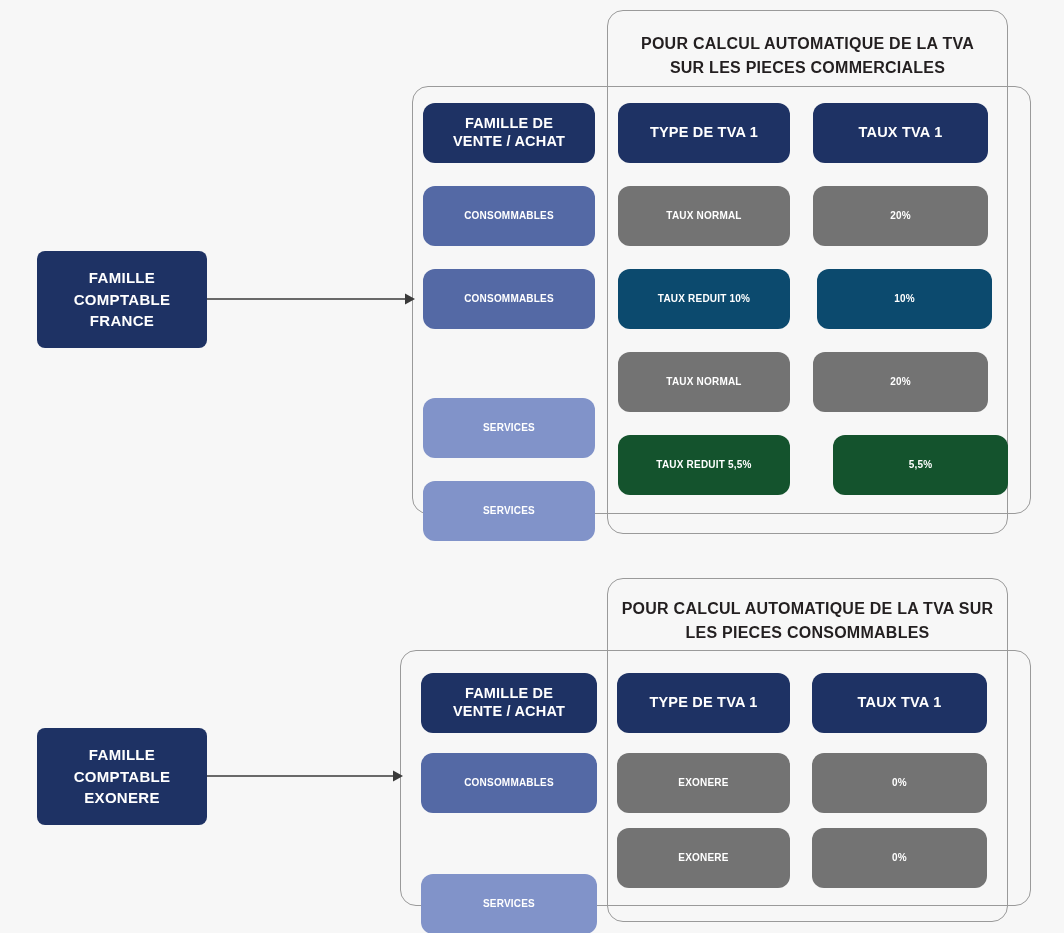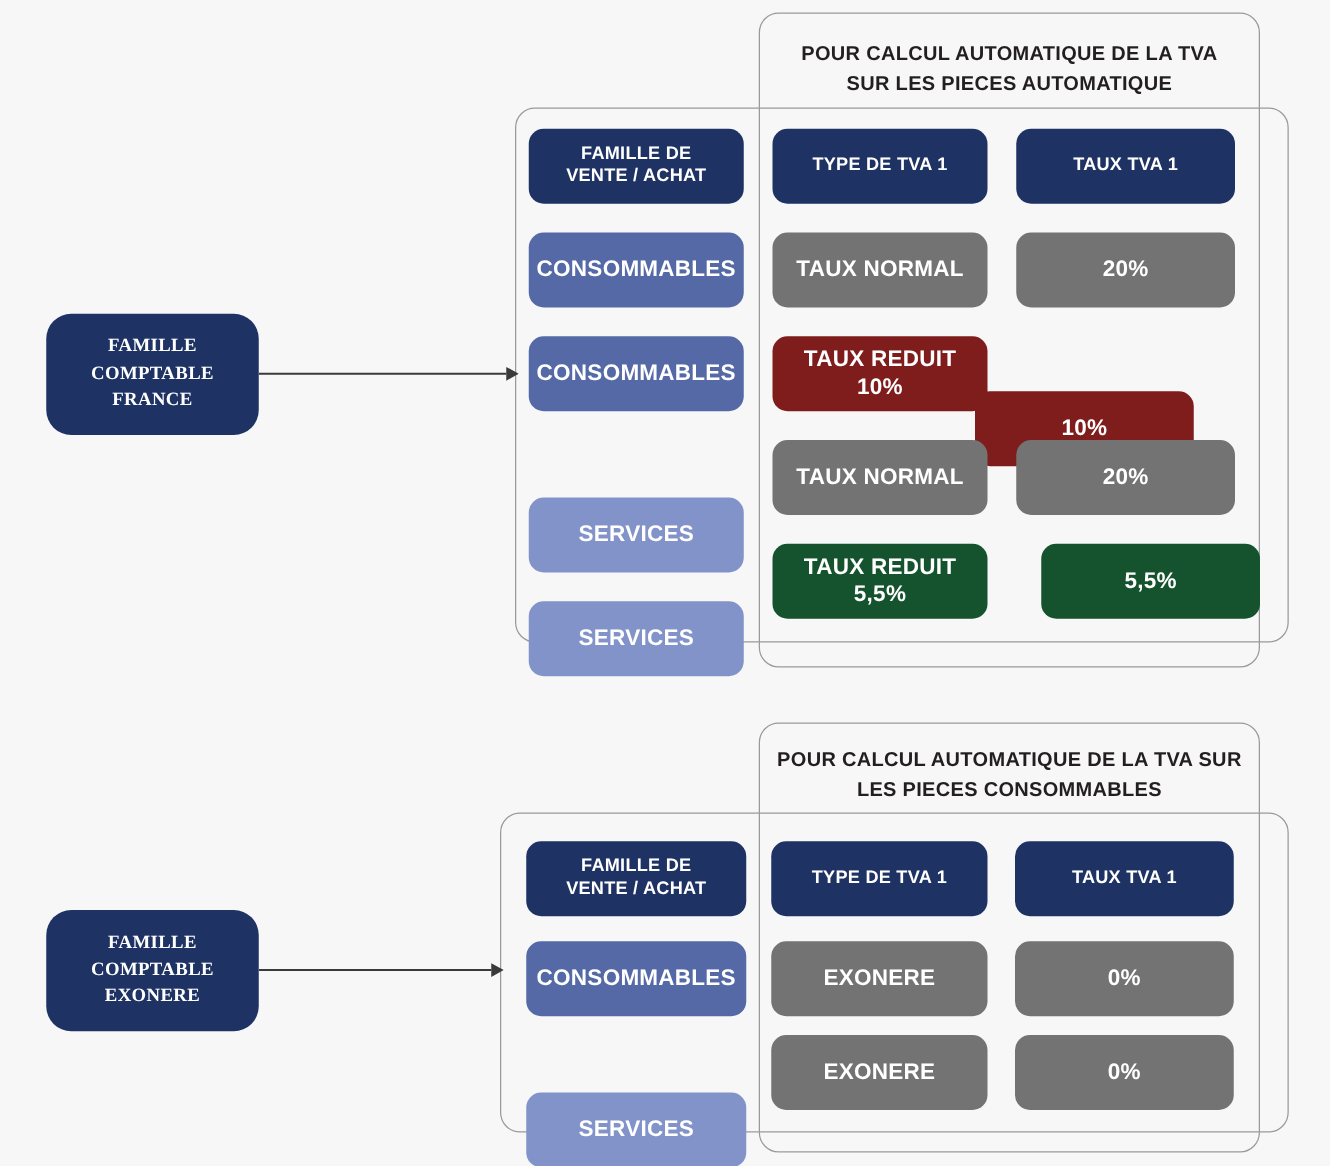--- a/index.html
+++ b/index.html
@@ -42,39 +42,38 @@
     font-weight: bold;
     letter-spacing: .2px;
     line-height: 1.22;
     padding: 0 6px;
   }
 
   .nav-navy   { background: #1E3264; }
   .nav-mid    { background: #5469A5; }
   .nav-light  { background: #8193C9; margin-top: 46px; }
   .red-full   { background: #737373; text-align: right; }
-  .red-mid    { background: #7f1d1d; }
+  .red-mid    { background: #0c4a6e; }
   .red-light  { background: #14532d; }
 
   
   .source-box {
     position: absolute;
     background: #1E3264;
-    border-radius: 20px;
+    border-radius: 8px;
     color: #FFFFFF;
     font-weight: bold;
     font-size: 15px;
     line-height: 1.45;
     letter-spacing: .3px;
     display: flex;
     align-items: center;
     justify-content: center;
     text-align: center;
     box-sizing: border-box;
-    font-family: Liberation Serif, serif;
   }
 
   
   .section-title {
     position: absolute;
     color: #231F20;
     font-weight: bold;
     font-size: 16px;
     line-height: 1.5;
     letter-spacing: .25px;
@@ -83,34 +82,34 @@
   }
 
   
   .arrow {
     position: absolute;
     height: 12px;
     display: block;
   }
 
   .cell-lg { font-size: 14.5px; }
-  .cell-md { font-size: 18px; }
+  .cell-md { font-size: 10px; }
 </style>
 </head>
 <body>
 
 <div class="canvas">
 
   <div class="frame" style="left:607px; top:10px; width:401px; height:524px;"></div>
 
   <div class="frame" style="left:412px; top:86px; width:619px; height:428px;"></div>
 
   <div class="section-title" style="left:612px; top:32px; width:391px;">
     <div>POUR CALCUL AUTOMATIQUE DE LA TVA</div>
-    <div>SUR LES PIECES AUTOMATIQUE</div>
+    <div>SUR LES PIECES COMMERCIALES</div>
   </div>
 
   <div class="source-box" style="left:37px; top:251px; width:170px; height:97px;">
     <div>
       <div>FAMILLE</div>
       <div>COMPTABLE</div>
       <div>FRANCE</div>
     </div>
   </div>
 
@@ -127,21 +126,21 @@
   </div>
   <div class="pill nav-navy cell-lg" style="left:618px; top:103px; width:172px; height:60px;">TYPE DE TVA 1</div>
   <div class="pill nav-navy cell-lg" style="left:813px; top:103px; width:175px; height:60px;">TAUX TVA 1</div>
 
   <div class="pill nav-mid cell-md" style="left:423px; top:186px; width:172px; height:60px;">CONSOMMABLES</div>
   <div class="pill red-full cell-md" style="left:618px; top:186px; width:172px; height:60px;">TAUX NORMAL</div>
   <div class="pill red-full cell-md" style="left:813px; top:186px; width:175px; height:60px;">20%</div>
 
   <div class="pill nav-mid cell-md" style="left:423px; top:269px; width:172px; height:60px;">CONSOMMABLES</div>
   <div class="pill red-mid cell-md" style="left:618px; top:269px; width:172px; height:60px;">TAUX REDUIT 10%</div>
-  <div class="pill red-mid cell-md" style="left:780px; top:269px; width:175px; height:60px;margin-top:44px;">10%</div>
+  <div class="pill red-mid cell-md" style="left:817px; top:269px; width:175px; height:60px;">10%</div>
 
   <div class="pill nav-light cell-md" style="left:423px; top:352px; width:172px; height:60px;">SERVICES</div>
   <div class="pill red-full cell-md" style="left:618px; top:352px; width:172px; height:60px;">TAUX NORMAL</div>
   <div class="pill red-full cell-md" style="left:813px; top:352px; width:175px; height:60px;">20%</div>
 
   <div class="pill nav-light cell-md" style="left:423px; top:435px; width:172px; height:60px;">SERVICES</div>
   <div class="pill red-light cell-md" style="left:618px; top:435px; width:172px; height:60px;">TAUX REDUIT 5,5%</div>
   <div class="pill red-light cell-md" style="left:813px; top:435px; width:175px; height:60px;margin-left:20px;">5,5%</div>
 
   <div class="frame" style="left:607px; top:578px; width:401px; height:344px;"></div>

